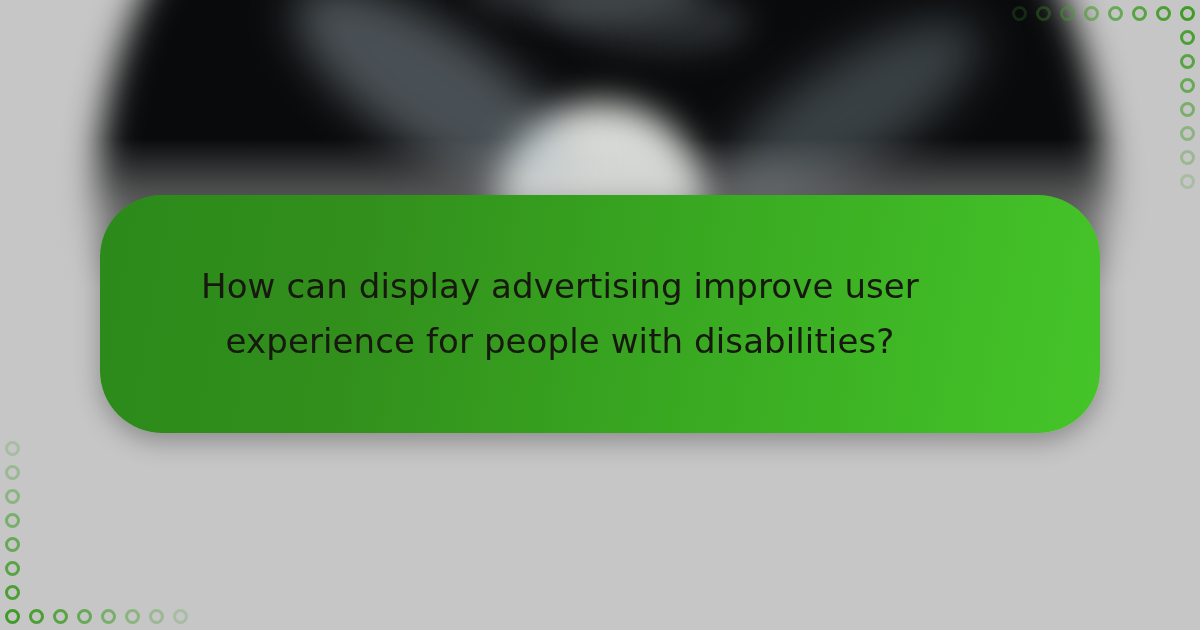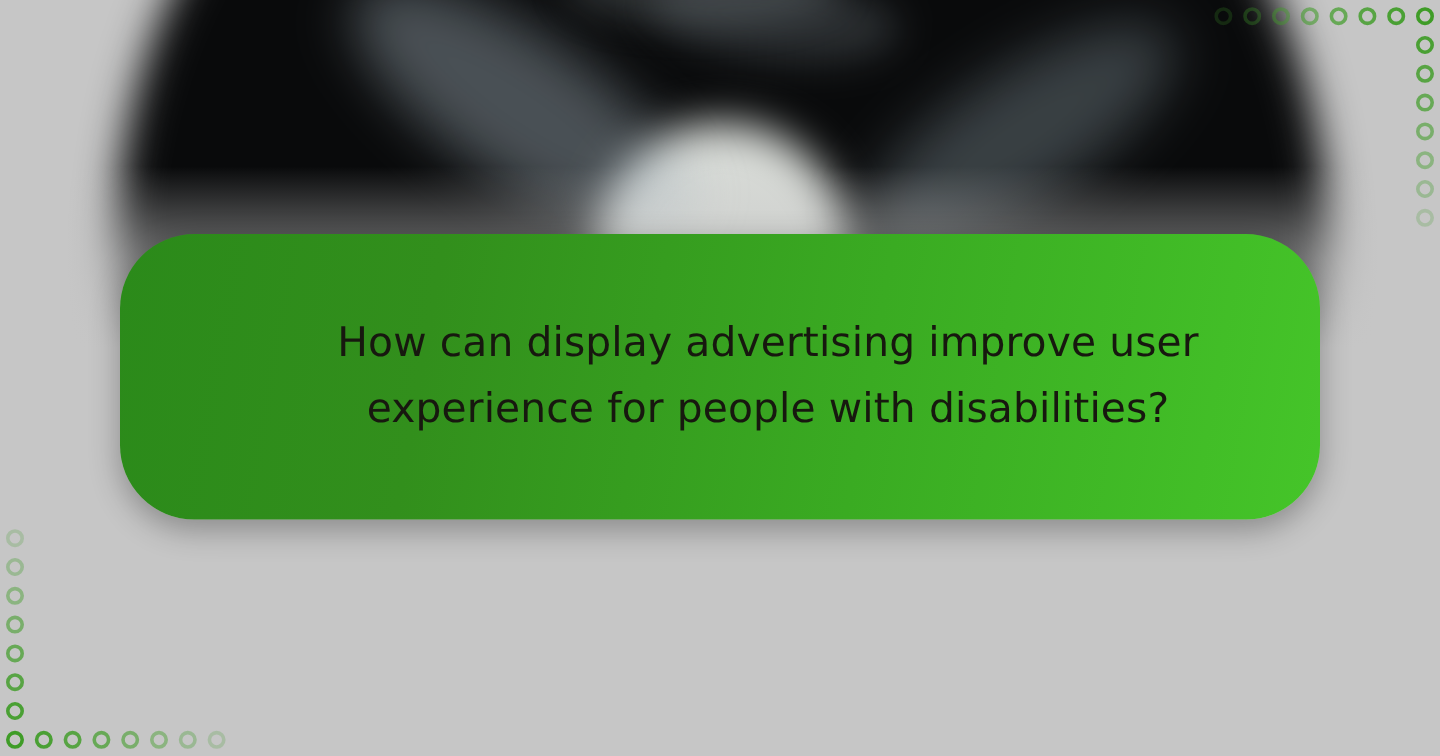--- a/index.html
+++ b/index.html
@@ -112,21 +112,21 @@
     position:absolute;
     left:100px;
     top:195px;
     width:1000px;
     height:238px;
     border-radius:62px;
     background:linear-gradient(100deg, #2b8a1a 0%, #328f1c 26%, #3aab22 62%, #45c529 100%);
     box-shadow:0 8px 26px rgba(0,0,0,0.30);
     display:flex;
     align-items:center;
-    justify-content:flex-end;
+    justify-content:flex-start;
     padding:0 90px;
   }
 
   .card-text {
     font-size:34px;
     line-height:55px;
     font-weight:400;
     color:#17180f;
     text-align:center;
     letter-spacing:0.1px;

